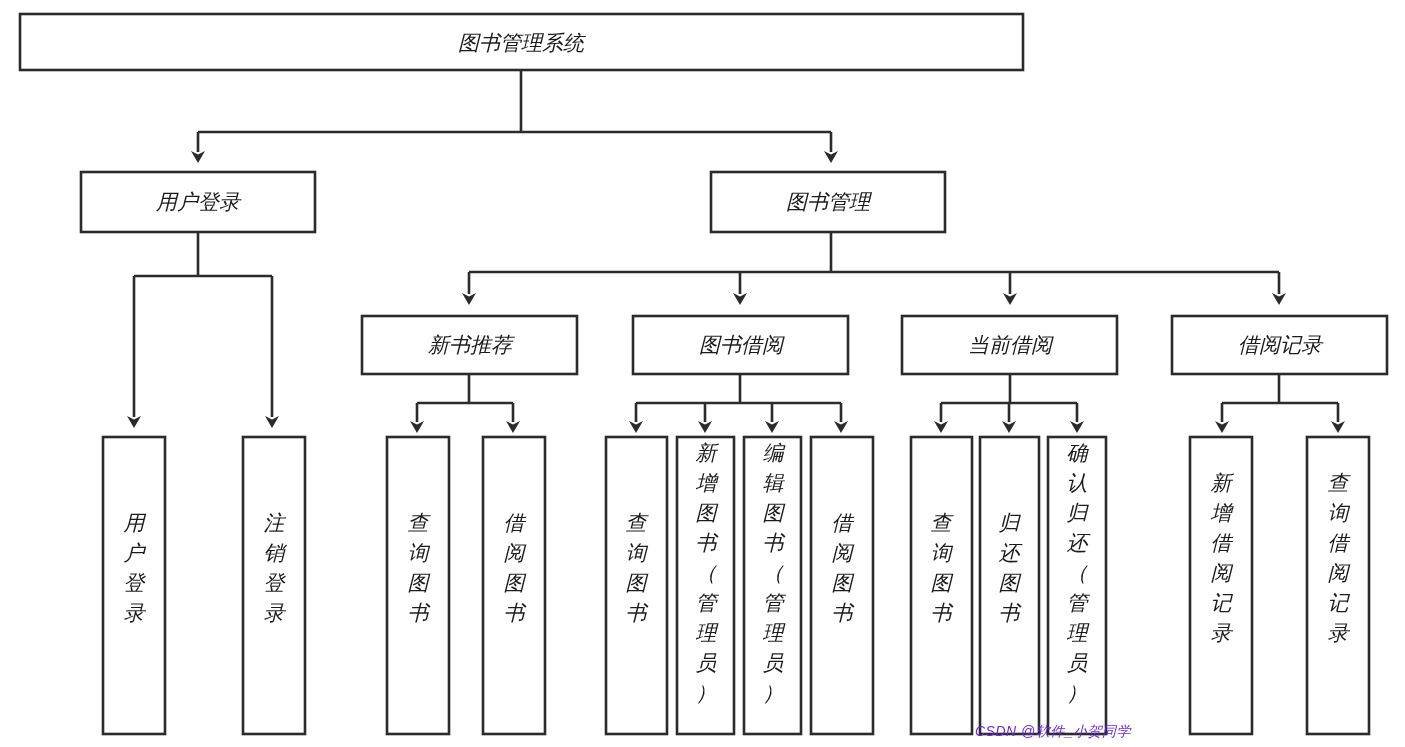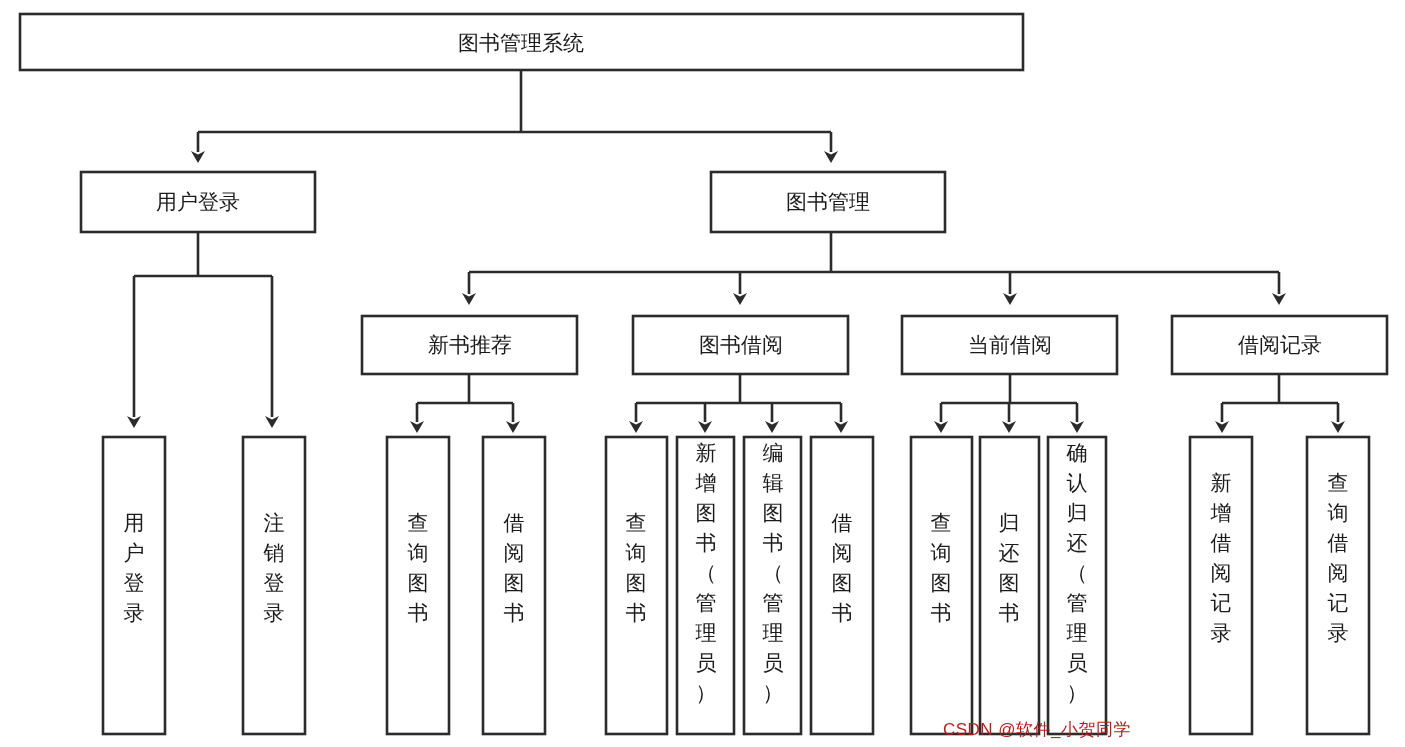--- a/index.html
+++ b/index.html
@@ -11,20 +11,21 @@
     width: 1405px;
     height: 747px;
     font-family: "Liberation Sans", "DejaVu Sans", sans-serif;
     overflow: hidden;
     position: relative;
   }
   #diagram-root {
     position: relative;
     width: 1141px;
     height: 747px;
+    font-style: italic;
   }
   svg#tree-svg {
     position: absolute;
     left: 0;
     top: 0;
     width: 1405px;
     height: 747px;
   }
   .node-box {
     fill: #ffffff;
@@ -52,22 +53,22 @@
     fill: #1b1b1b;
     font-family: "Liberation Sans", "DejaVu Sans", sans-serif;
     font-size: 21px;
     text-anchor: middle;
   }
   .watermark-text {
     position: absolute;
     right: 10px;
     bottom: 6px;
     font-family: "Liberation Sans", "DejaVu Sans", sans-serif;
-    font-size: 17px;
-    color: #b91c1c;
+    font-size: 14px;
+    color: #6d28d9;
     white-space: nowrap;
     letter-spacing: 0.5px;
     pointer-events: none;
   }
 </style>
 </head>
 <body>
 
 <div id="diagram-root">
 

